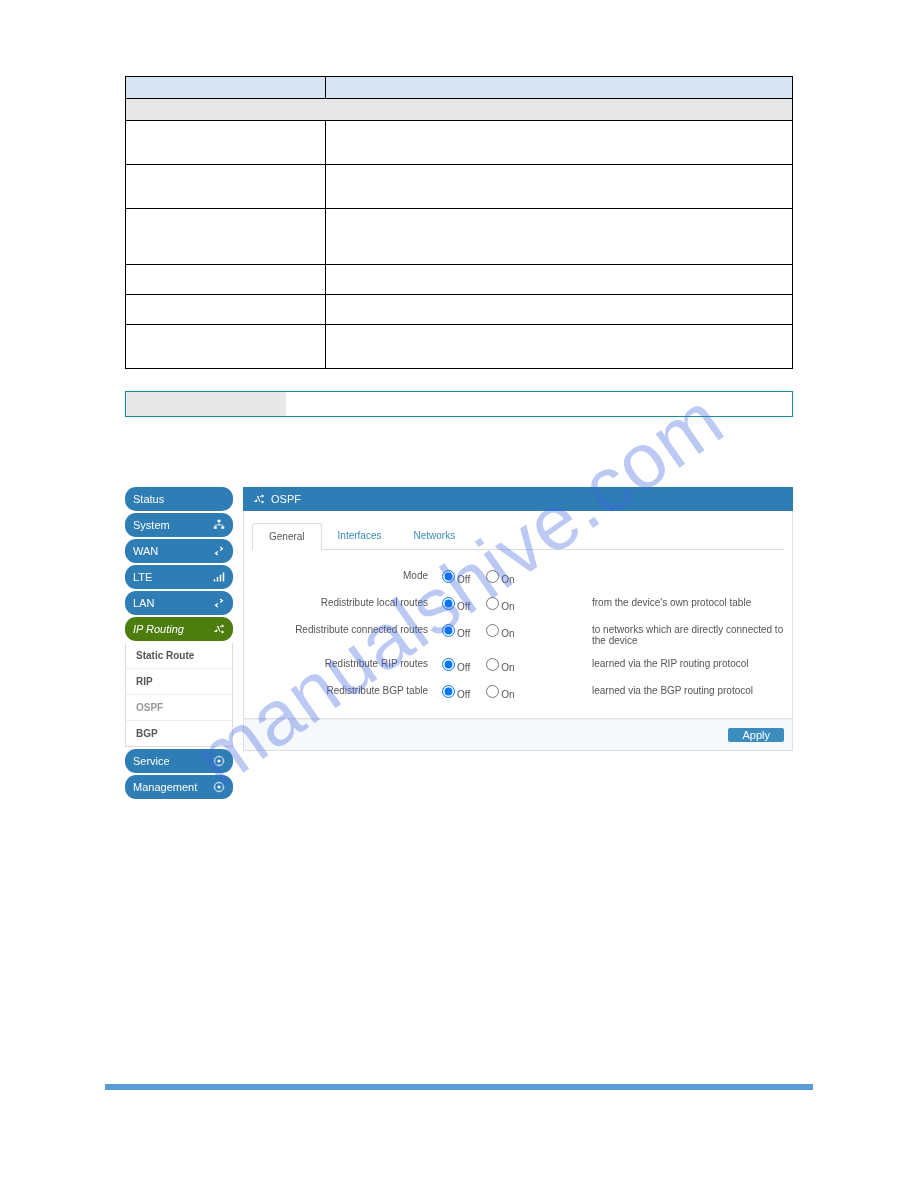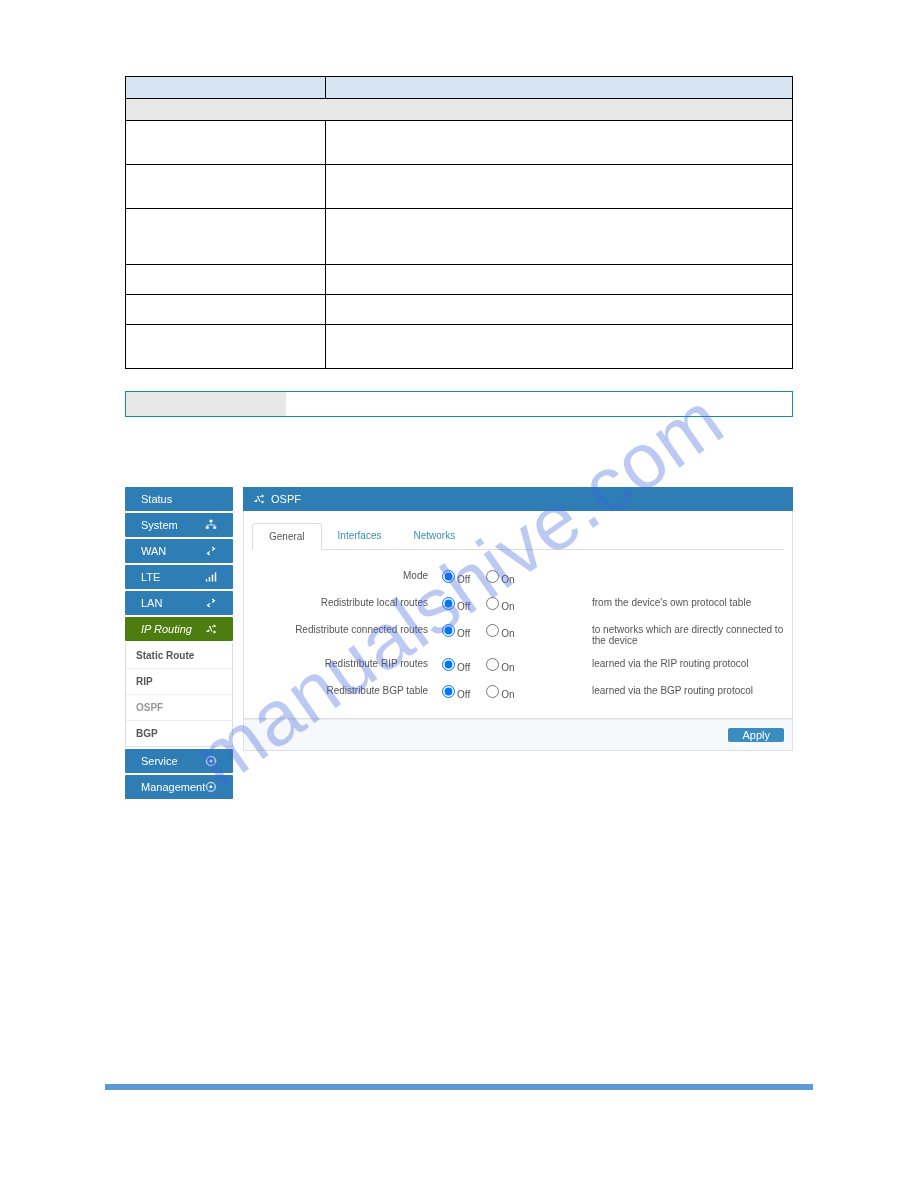--- a/index.html
+++ b/index.html
@@ -69,26 +69,26 @@
   }
   .sidebar {
     width: 108px;
     display: flex;
     flex-direction: column;
     gap: 2px;
   }
   .side-item {
     background: #2e7db5;
     color: #fff;
-    padding: 6px 16px;
+    padding: 6px 8px;
     display: flex;
     align-items: center;
     justify-content: space-between;
     font-size: 11px;
-    border-radius: 1px;
+    border-radius: 11px;
     cursor: pointer;
   }
   .side-item.light { background: #4d7c0f; font-style: italic; }
   .side-sub {
     background: #fff;
     border: 1px solid #ddd;
     border-top: none;
   }
   .side-sub .sub {
     padding: 7px 10px;

